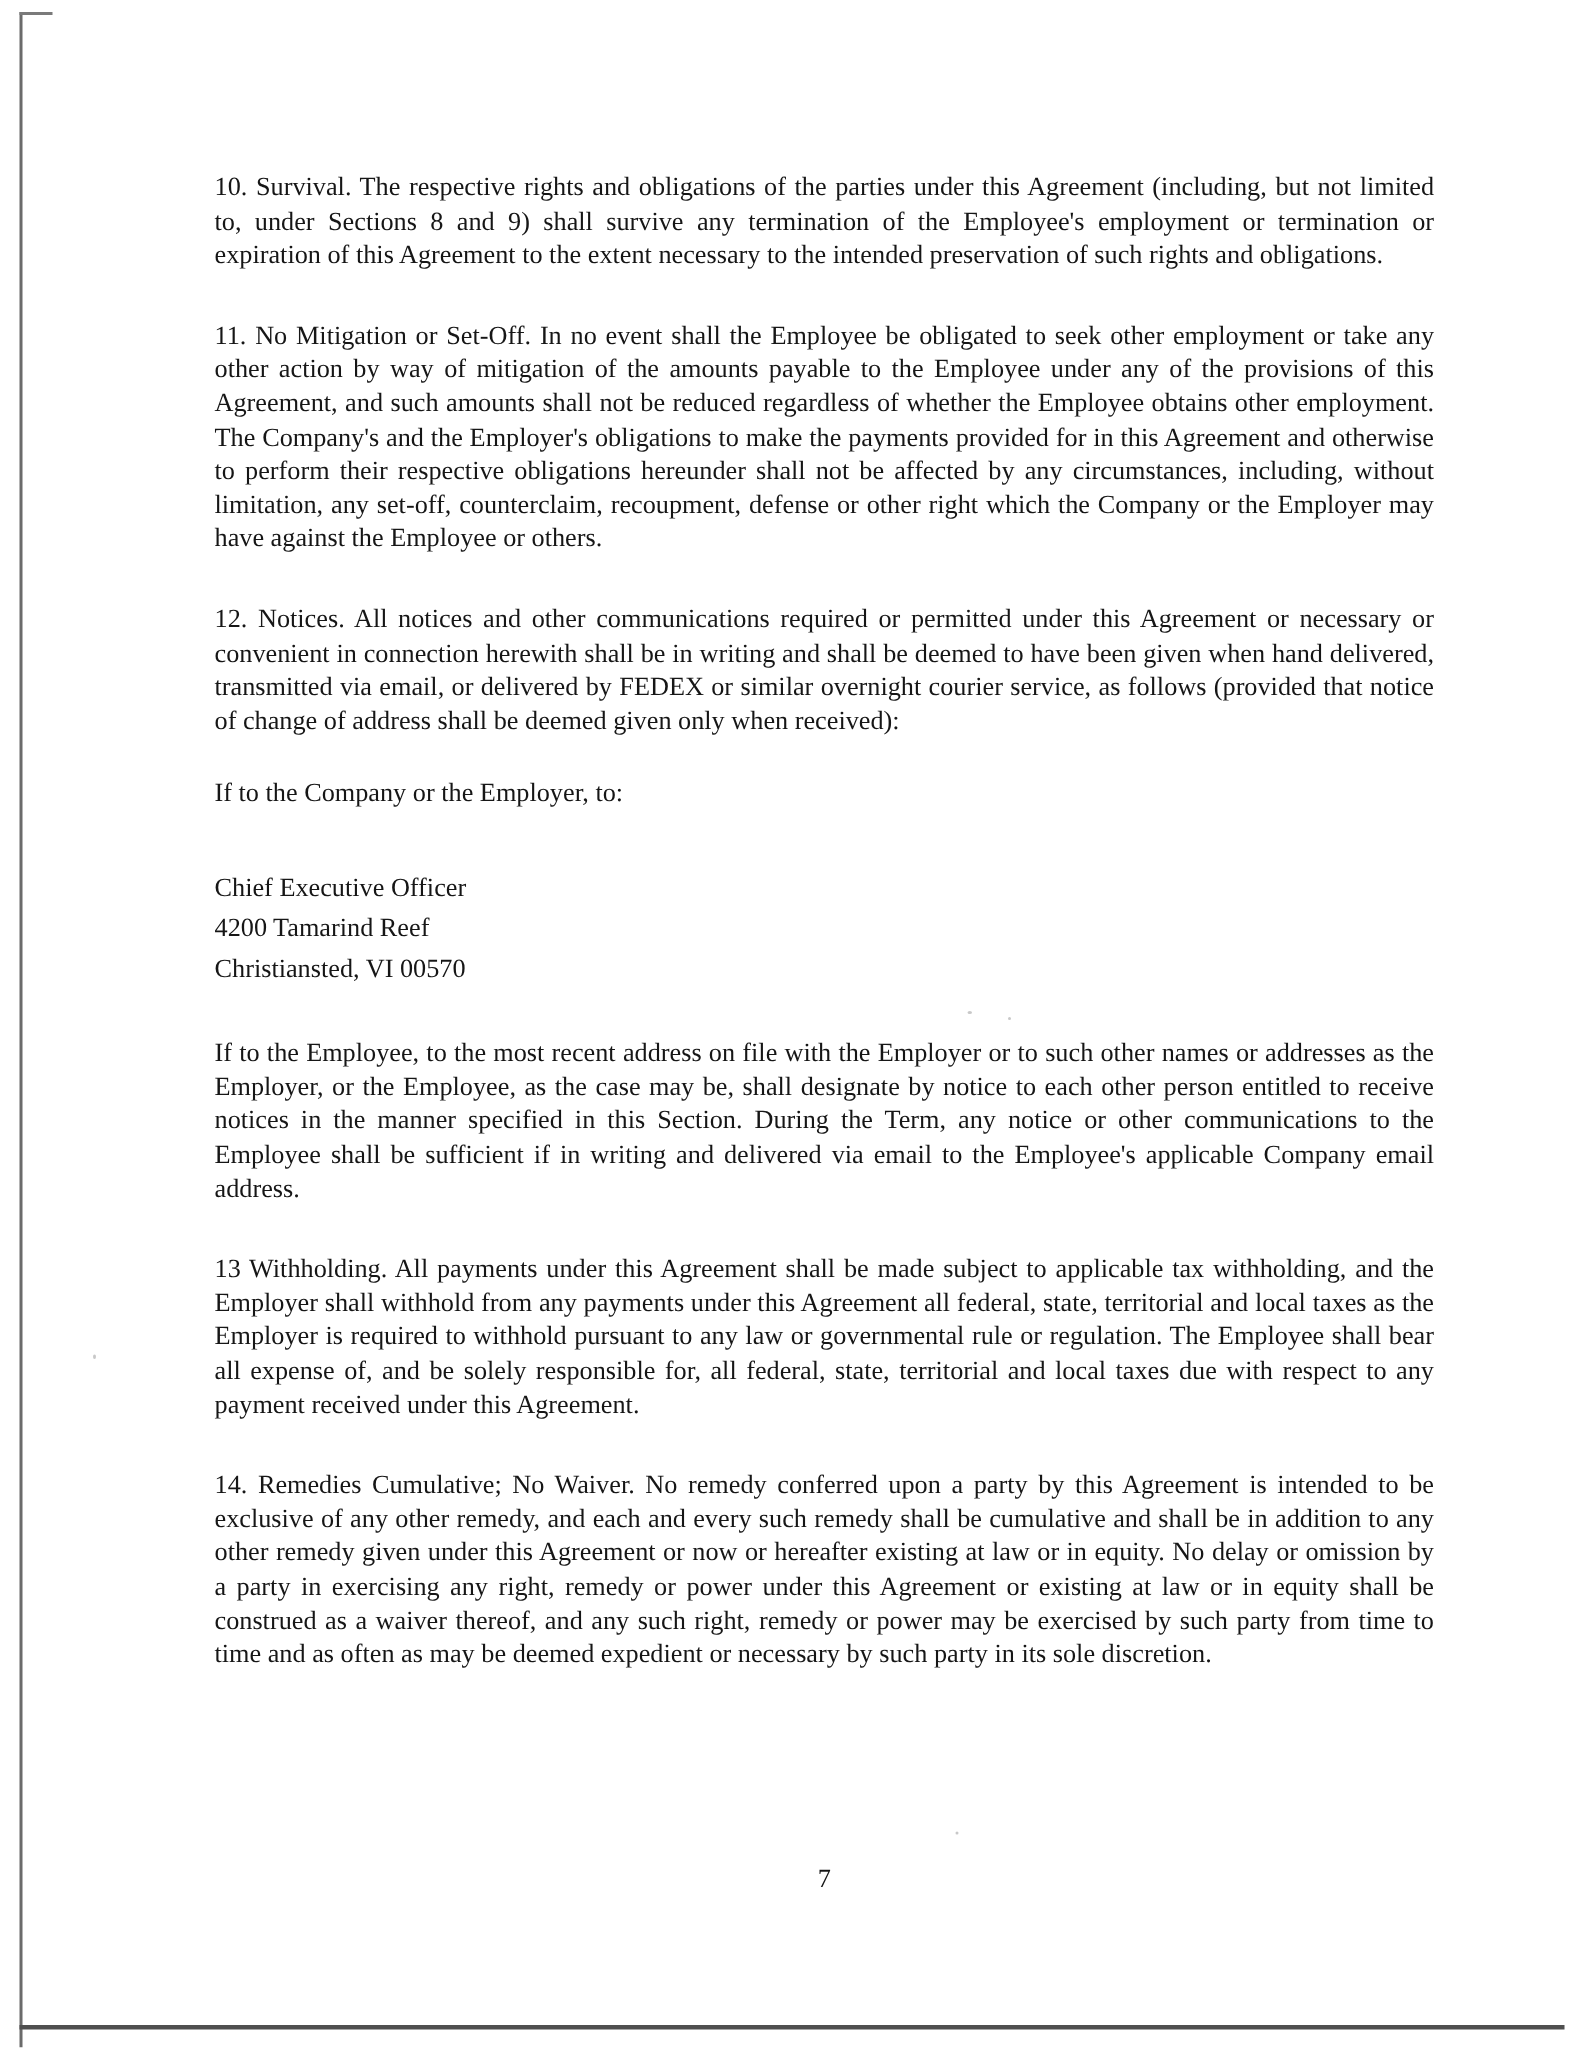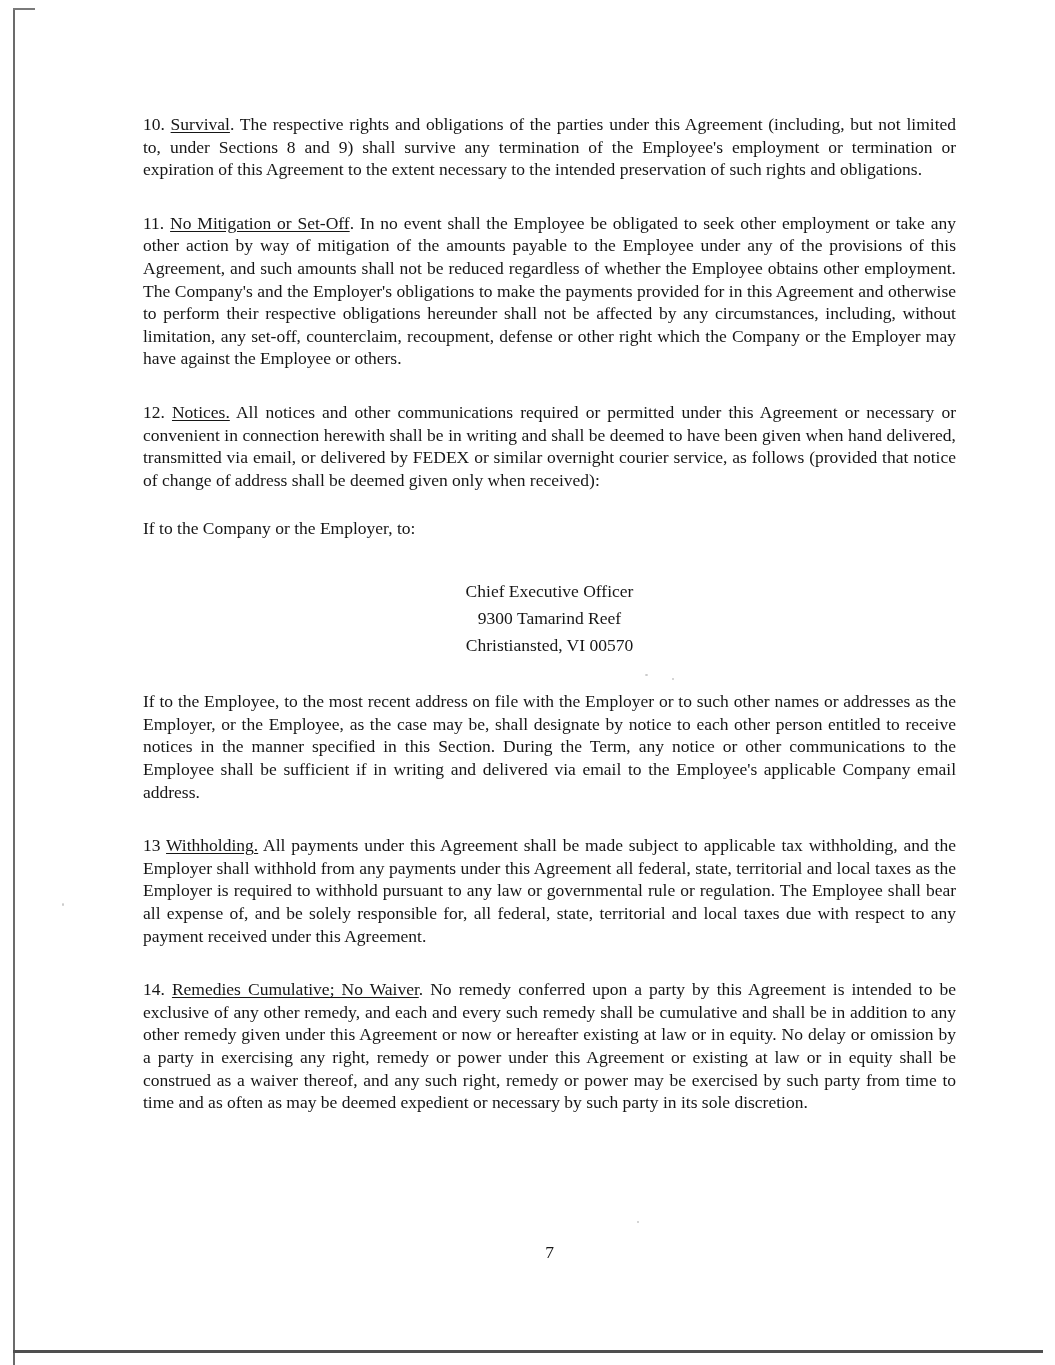--- a/index.html
+++ b/index.html
@@ -62,30 +62,29 @@
     top: 113px;
     width: 813px;
     font-size: 17.5px;
     line-height: 22.6px;
   }
   .para {
     text-align: justify;
     margin: 0 0 31px 0;
   }
   .para.tight { margin-bottom: 26px; }
-  .u { text-decoration: underline; text-underline-offset: 2px; }
+  .u { text-underline-offset: 2px; }
   .intro-line {
     margin: 4px 0 38px 0;
   }
   .address {
     margin: 0 0 32px 0;
   }
   .address .addr-line {
     line-height: 26.8px;
-    text-align: center;
   }
   .page-number {
     position: absolute;
     left: 143px;
     top: 1242px;
     width: 813px;
     text-align: center;
     font-size: 17.5px;
   }
 </style>
@@ -107,21 +106,21 @@
     <p class="para"><span>10.</span> <span class="u">Survival</span><span>.</span> <span>The respective rights and obligations of the parties under this Agreement (including, but not limited to, under Sections 8 and 9) shall survive any termination of the Employee's employment or termination or expiration of this Agreement to the extent necessary to the intended preservation of such rights and obligations.</span></p>
 
     <p class="para"><span>11.</span> <span class="u">No Mitigation or Set-Off</span><span>.</span> <span>In no event shall the Employee be obligated to seek other employment or take any other action by way of mitigation of the amounts payable to the Employee under any of the provisions of this Agreement, and such amounts shall not be reduced regardless of whether the Employee obtains other employment. The Company's and the Employer's obligations to make the payments provided for in this Agreement and otherwise to perform their respective obligations hereunder shall not be affected by any circumstances, including, without limitation, any set-off, counterclaim, recoupment, defense or other right which the Company or the Employer may have against the Employee or others.</span></p>
 
     <p class="para tight"><span>12.</span> <span class="u">Notices.</span><span></span> <span>All notices and other communications required or permitted under this Agreement or necessary or convenient in connection herewith shall be in writing and shall be deemed to have been given when hand delivered, transmitted via email, or delivered by FEDEX or similar overnight courier service, as follows (provided that notice of change of address shall be deemed given only when received):</span></p>
 
     <p class="intro-line">If to the Company or the Employer, to:</p>
 
     <div class="address">
       <div class="addr-line">Chief Executive Officer</div>
-      <div class="addr-line">9300 Tamarind Reef</div>
+      <div class="addr-line">4200 Tamarind Reef</div>
       <div class="addr-line">Christiansted, VI 00570</div>
     </div>
 
     <p class="para">If to the Employee, to the most recent address on file with the Employer or to such other names or addresses as the Employer, or the Employee, as the case may be, shall designate by notice to each other person entitled to receive notices in the manner specified in this Section. During the Term, any notice or other communications to the Employee shall be sufficient if in writing and delivered via email to the Employee's applicable Company email address.</p>
 
     <p class="para"><span>13</span> <span class="u">Withholding.</span><span></span> <span>All payments under this Agreement shall be made subject to applicable tax withholding, and the Employer shall withhold from any payments under this Agreement all federal, state, territorial and local taxes as the Employer is required to withhold pursuant to any law or governmental rule or regulation. The Employee shall bear all expense of, and be solely responsible for, all federal, state, territorial and local taxes due with respect to any payment received under this Agreement.</span></p>
 
     <p class="para"><span>14.</span> <span class="u">Remedies Cumulative; No Waiver</span><span>.</span> <span>No remedy conferred upon a party by this Agreement is intended to be exclusive of any other remedy, and each and every such remedy shall be cumulative and shall be in addition to any other remedy given under this Agreement or now or hereafter existing at law or in equity. No delay or omission by a party in exercising any right, remedy or power under this Agreement or existing at law or in equity shall be construed as a waiver thereof, and any such right, remedy or power may be exercised by such party from time to time and as often as may be deemed expedient or necessary by such party in its sole discretion.</span></p>
 
   </div>

